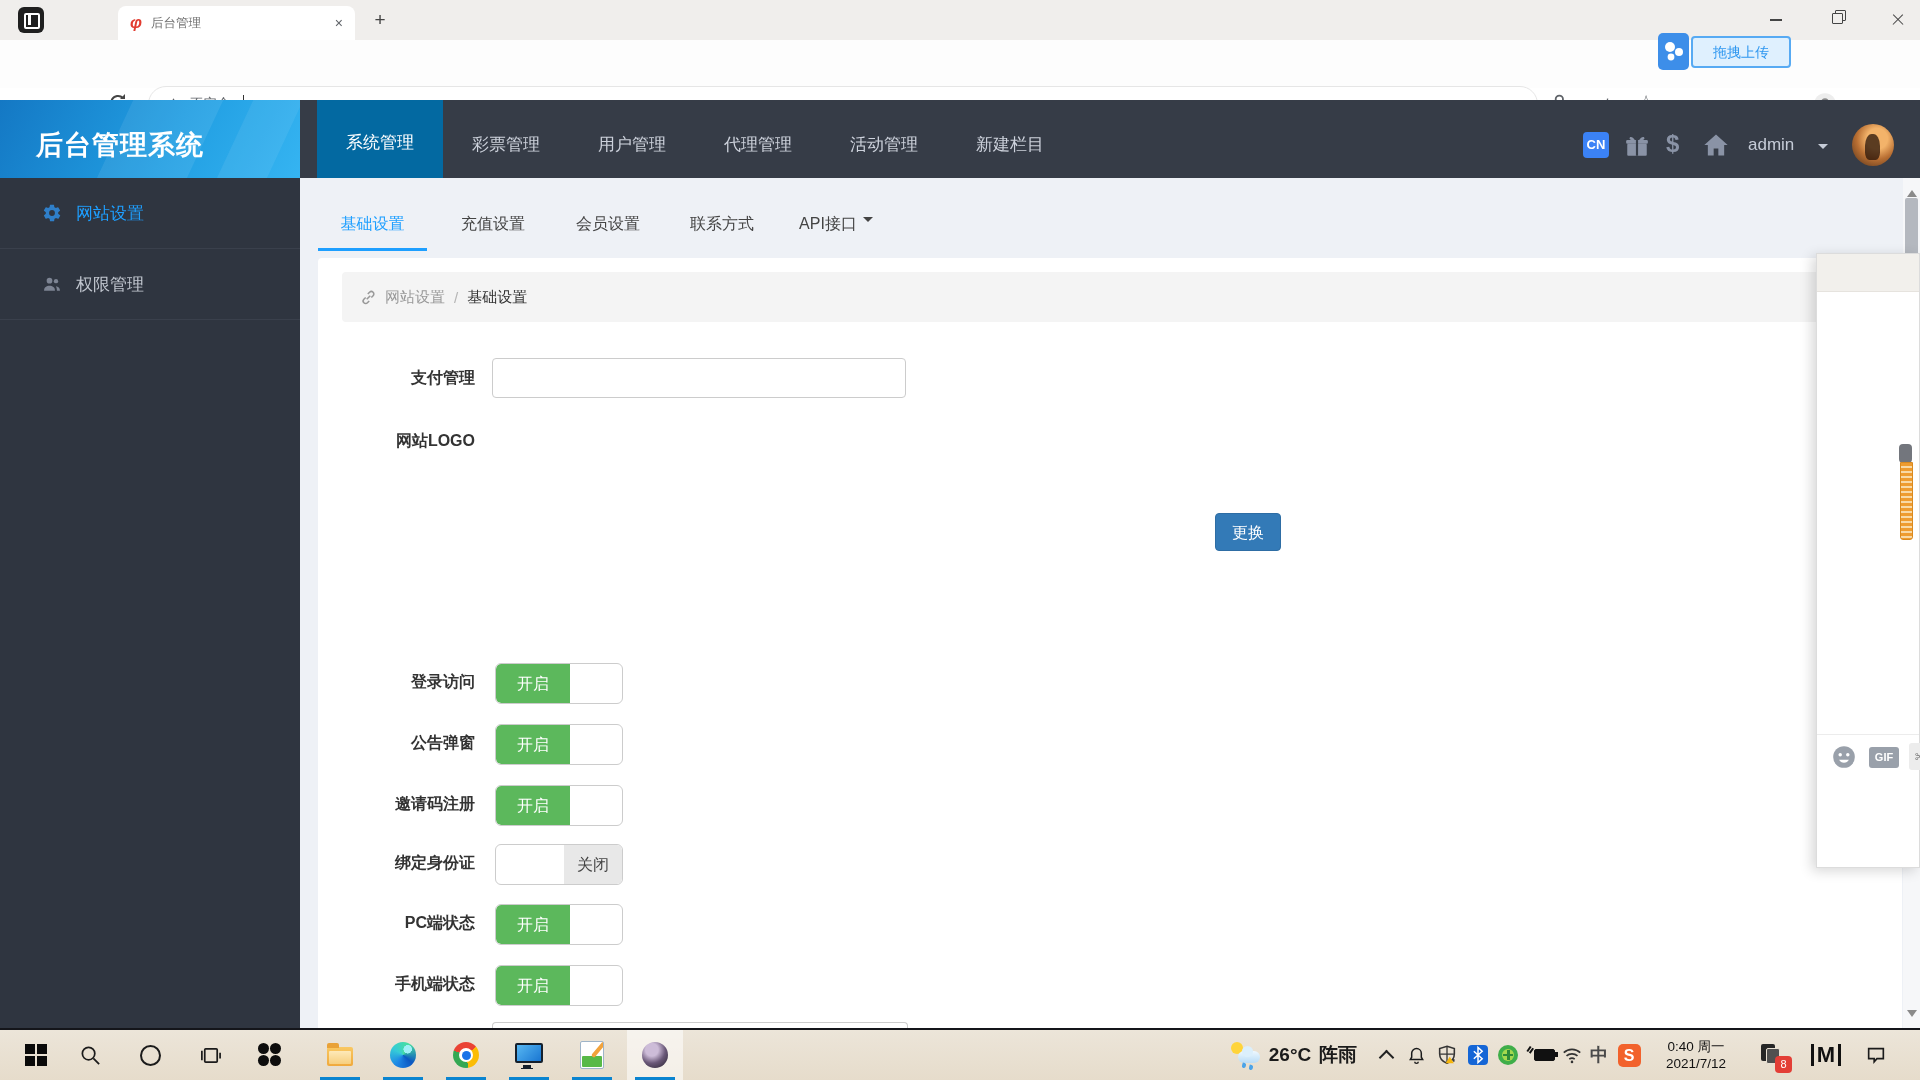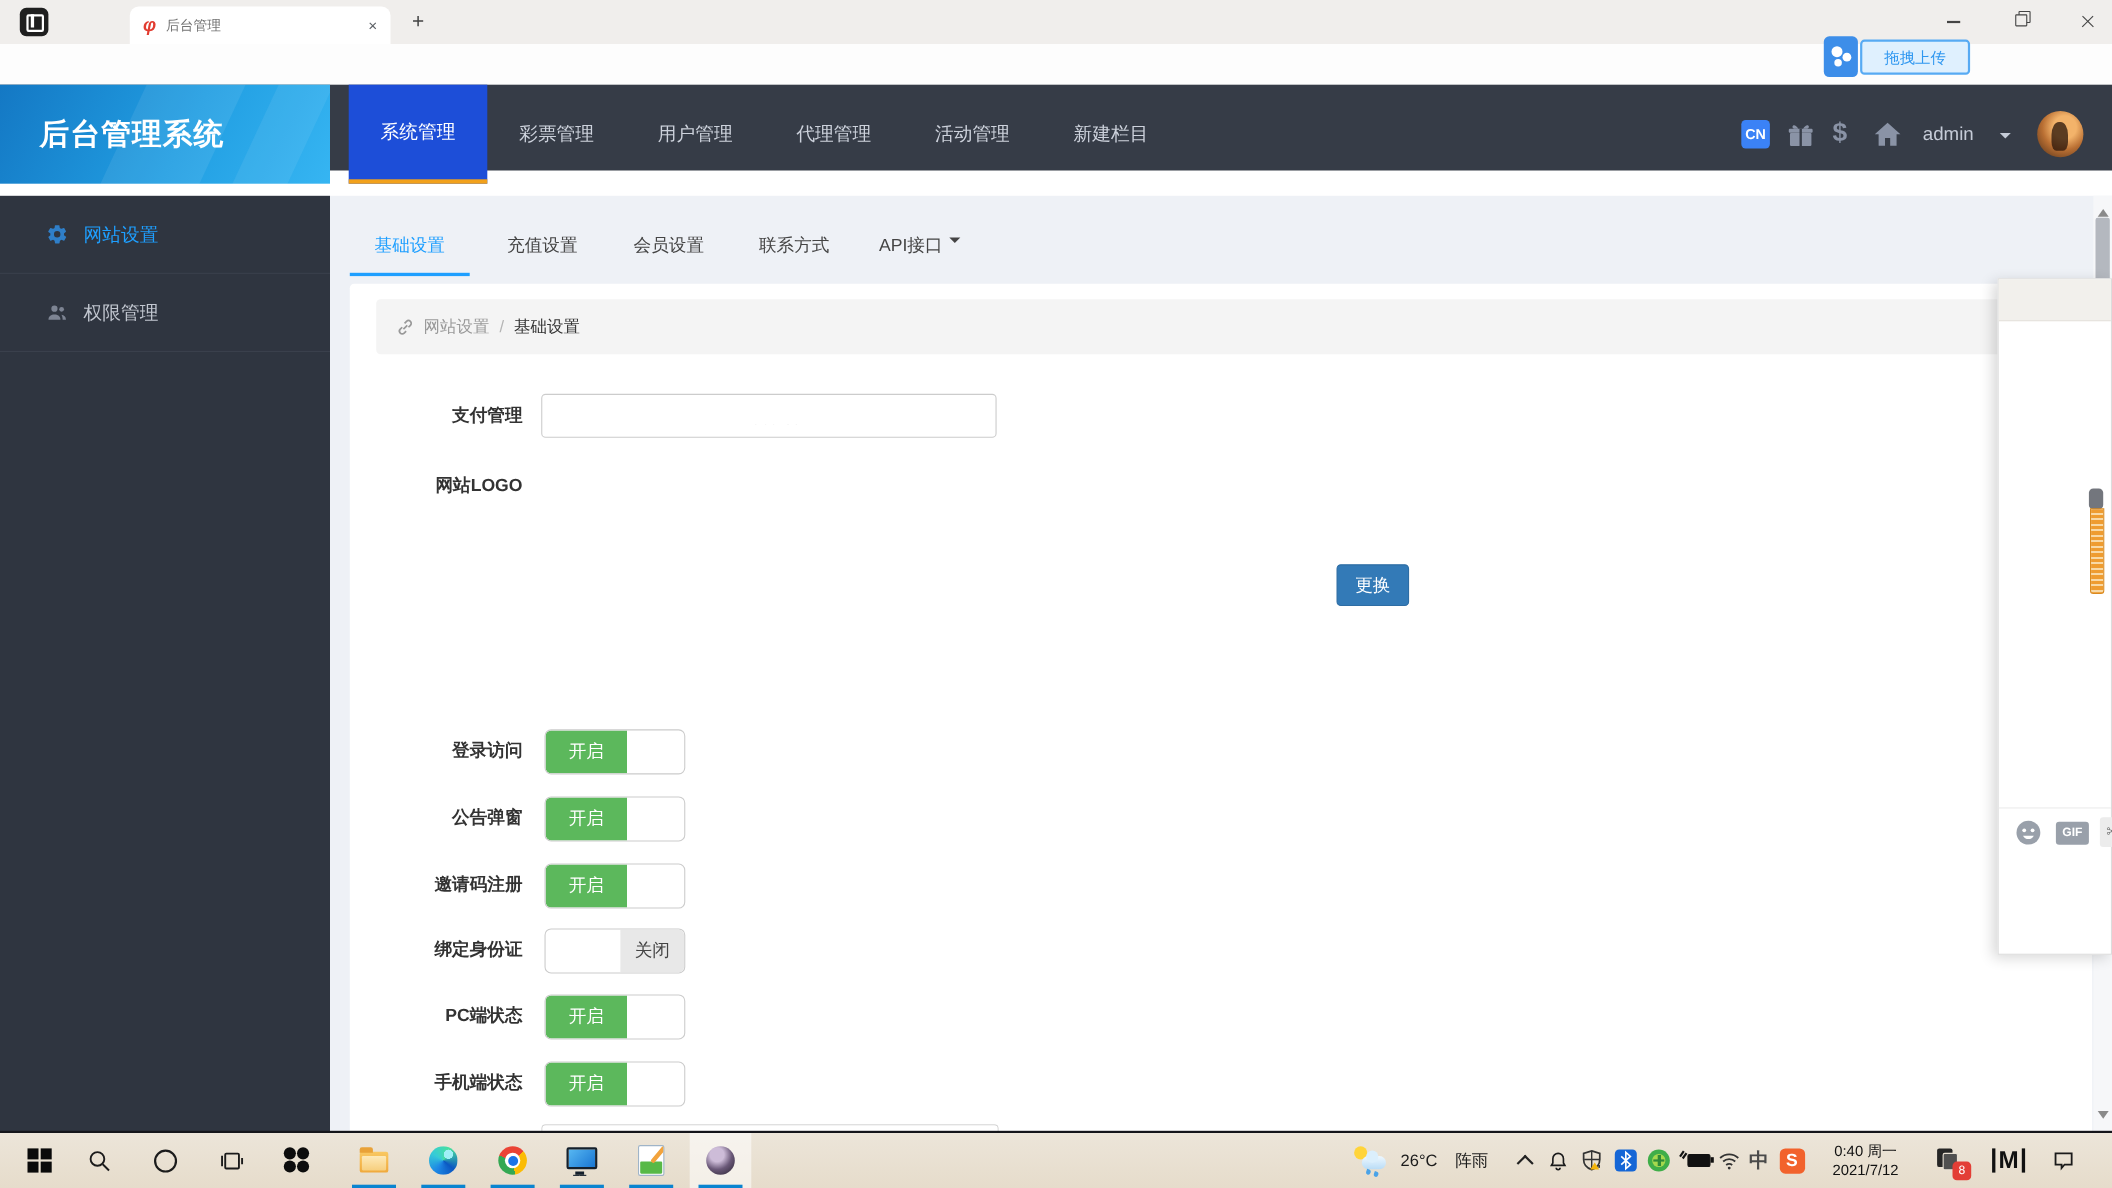--- a/index.html
+++ b/index.html
@@ -41,29 +41,29 @@
   .star-fav i{position:absolute;right:-4px;bottom:1px;width:9px;height:9px;background:#5f6368;border-radius:50%;
               color:#fdfdfd;font-style:normal;font-size:9px;line-height:9px;text-align:center;}
   .hidden-ic{position:absolute;top:64px;width:12px;height:9px;border:1.5px solid #9a9a9a;border-top:none;}
   .netdisk-badge{position:absolute;left:1658px;top:33px;width:31px;height:37px;background:#3d8ee9;border-radius:5px;z-index:50;}
   .upload-tip{position:absolute;left:1691px;top:36px;width:96px;height:28px;background:#dff0fe;border:2px solid #57aaf3;
               border-radius:4px;color:#2f97f0;font-size:14px;line-height:28px;text-align:center;z-index:50;}
   .profile-ic{position:absolute;left:1812px;top:51px;width:26px;height:26px;}
   .dots-menu{position:absolute;left:1862px;top:50px;font-size:20px;color:#5f6368;letter-spacing:1px;}
 
   
-  .navbar{position:absolute;left:0;top:77px;width:1920px;height:78px;background:#363c47;}
+  .navbar{position:absolute;left:0;top:100px;width:1920px;height:78px;background:#363c47;}
   .logo-block{position:absolute;left:0;top:0;width:300px;height:90px;overflow:hidden;
               background:linear-gradient(118deg,#1478c4,#219ee2 55%,#36b5f2);}
   .logo-block::before{content:'';position:absolute;left:110px;top:-30px;width:90px;height:160px;background:rgba(255,255,255,.08);transform:skewX(-25deg);}
   .logo-block::after{content:'';position:absolute;left:230px;top:-30px;width:50px;height:160px;background:rgba(255,255,255,.07);transform:skewX(-25deg);}
   .logo-text{position:relative;display:block;padding-left:36px;line-height:90px;color:#fff;font-size:27px;font-weight:bold;letter-spacing:1px;z-index:2;}
   .nav-items{position:absolute;left:317px;top:0;height:90px;display:flex;}
   .nav-item{width:126px;height:90px;line-height:90px;text-align:center;color:#cdd2dc;font-size:17px;box-sizing:border-box;}
-  .nav-item.active{background:#1d4ed8;color:#fff;line-height:86px;border-bottom:4px solid #f2a11b;}
+  .nav-item.active{background:#0369a1;color:#fff;line-height:86px;border-bottom:4px solid #f2a11b;}
   .lang-badge{position:absolute;left:1583px;top:32px;width:26px;height:26px;background:#3b82f6;border-radius:4px;
               color:#fff;font-size:13px;font-weight:bold;text-align:center;line-height:26px;}
   .nv-ic{position:absolute;top:33px;width:26px;height:26px;color:#8a93a6;}
   .dollar-ic{position:absolute;left:1666px;top:30px;font-size:24px;font-weight:bold;color:#8a93a6;}
   .admin-name{position:absolute;left:1748px;top:35px;font-size:17px;color:#c6ccd8;}
   .admin-caret{position:absolute;left:1818px;top:44px;width:0;height:0;border:5px solid transparent;border-top-color:#c6ccd8;}
   .nav-avatar{position:absolute;left:1852px;top:24px;width:42px;height:42px;border-radius:50%;
               background:radial-gradient(circle at 60% 35%,#f3b36a 0 28%,#b96f33 55%,#4a2c17 100%);}
   .nav-avatar::after{content:'';position:absolute;left:13px;top:10px;width:15px;height:26px;background:rgba(40,20,10,.75);border-radius:45% 45% 30% 30%;}
 
@@ -155,21 +155,21 @@
   .tb-paint{position:relative;width:22px;height:26px;background:#fff;border:1px solid #9fb4c8;border-radius:2px;overflow:hidden;}
   .tb-paint::before{content:'';position:absolute;left:1px;right:1px;bottom:1px;height:11px;background:#58b947;border-radius:1px;}
   .tb-paint::after{content:'';position:absolute;right:2px;top:-3px;width:4px;height:20px;background:#f2a33c;transform:rotate(40deg);border-radius:2px;}
   .tb-avatarapp{width:26px;height:26px;border-radius:50%;background:radial-gradient(circle at 38% 30%,#cdbcd8 0 26%,#6a5878 55%,#241f2b 100%);}
   .tb-weather{position:relative;width:30px;height:26px;}
   .tb-weather .sun{position:absolute;left:1px;top:0;width:12px;height:12px;background:#ffd43a;border-radius:50%;}
   .tb-weather .cloud{position:absolute;right:0;bottom:5px;width:22px;height:12px;background:linear-gradient(#eef8ff,#b9dcf6);border-radius:8px;}
   .tb-weather .cloud::before{content:'';position:absolute;left:4px;top:-5px;width:11px;height:11px;background:#dbeffc;border-radius:50%;}
   .tb-weather .drop{position:absolute;bottom:0;width:4px;height:5px;background:#4aa3e8;border-radius:0 50% 50% 50%;transform:rotate(18deg);}
   .tb-weather .d1{left:12px;}.tb-weather .d2{left:19px;bottom:-2px;}
-  .tray-txt{font-size:15px;color:#1b1b1b;}
+  .tray-txt{font-size:19px;color:#1b1b1b;font-weight:bold;}
   .tb-chev{width:9px;height:9px;border-left:2px solid #222;border-top:2px solid #222;transform:rotate(45deg);margin-top:4px;}
   .tb-bt{position:relative;width:20px;height:20px;background:#1566d6;border-radius:4px;}
   .tb-green{position:relative;width:20px;height:20px;background:#3fae49;border-radius:50%;}
   .tb-green::before{content:'';position:absolute;inset:4px;background:#a5d84e;border-radius:50%;}
   .tb-green::after{content:'';position:absolute;left:9px;top:5px;width:2.5px;height:10px;background:#2e8a38;box-shadow:-3.7px 3.7px 0 -3.7px #2e8a38;}
   .tb-green i{position:absolute;left:5px;top:8.7px;width:10px;height:2.5px;background:#2e8a38;}
   .tb-batt{position:relative;width:19px;height:10px;border:1.6px solid #111;border-radius:2px;background:#111;margin-left:6px;}
   .tb-batt::after{content:'';position:absolute;right:-4px;top:2px;width:2.5px;height:5px;background:#111;}
   .tb-batt::before{content:'';position:absolute;left:-7px;top:-4px;width:2px;height:6px;background:#111;box-shadow:3px 0 0 #111;transform:rotate(35deg);}
   .ime-txt{font-size:18px;color:#4a4a4a;font-weight:bold;}

